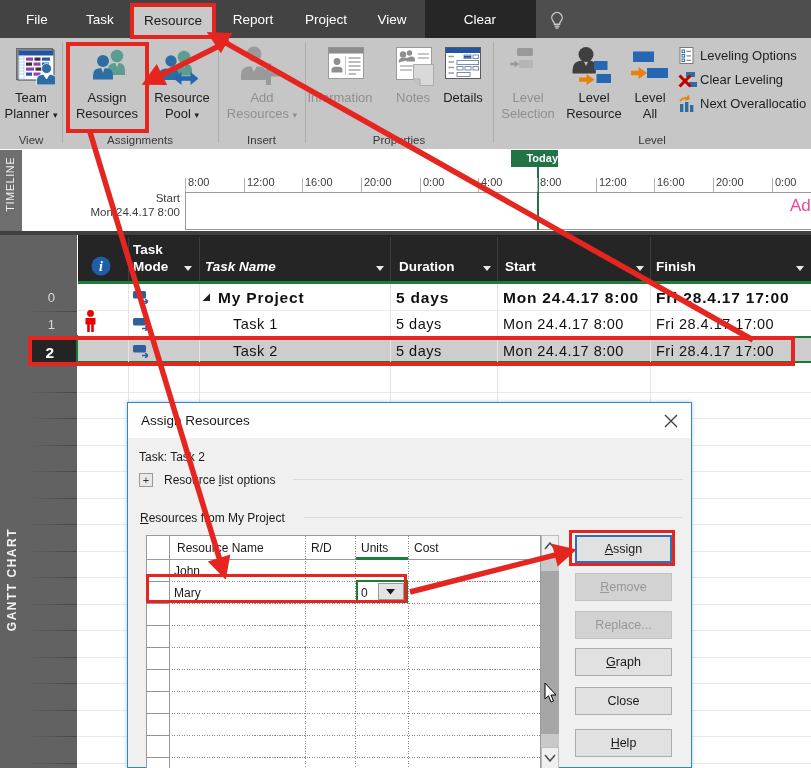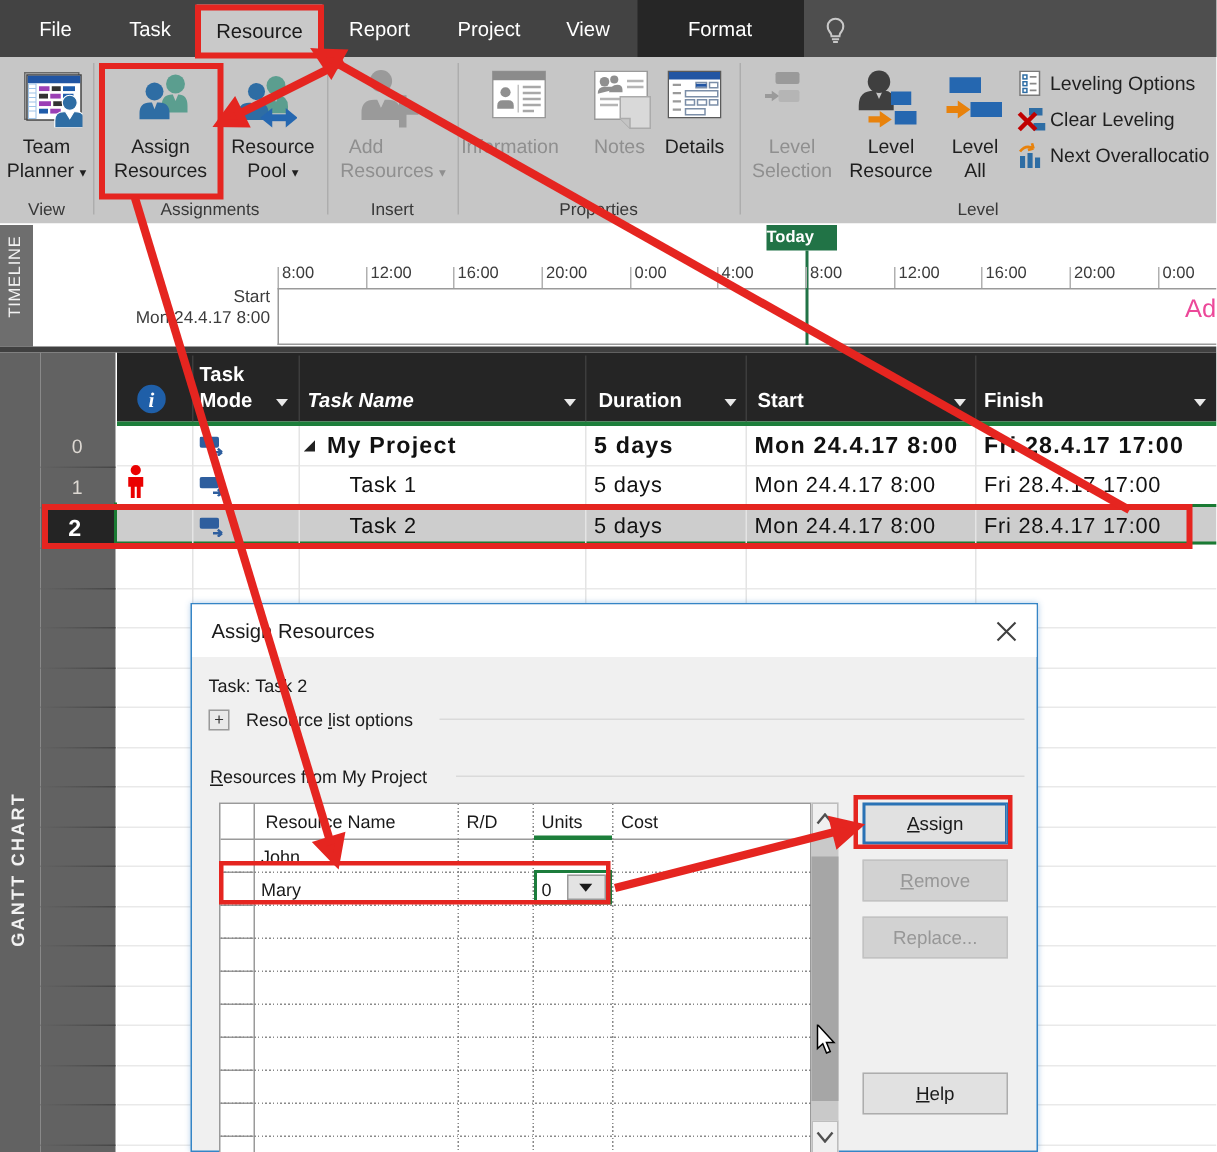--- a/index.html
+++ b/index.html
@@ -16,21 +16,21 @@
 .gsep{position:absolute;top:42px;width:1px;height:101px;background:#adadad;}
 .glabel{position:absolute;top:133px;height:14px;font-size:11.5px;color:#383838;text-align:center;line-height:14px;}
 .blabel{position:absolute;height:15px;font-size:13px;color:#1f1f1f;text-align:center;line-height:15px;white-space:nowrap;}
 .blabel.dis{color:#8f8f8f;}
 .icon{position:absolute;}
 .dd{font-size:9px;}
 
 #tlpane{left:0;top:149px;width:811px;height:82px;background:#fff;}
 #tlbar{left:0;top:150px;width:22px;height:81px;background:#6e6e6e;}
 .vtext{color:#f2f2f2;writing-mode:vertical-rl;transform:rotate(180deg);letter-spacing:1px;}
-#todaybox{left:511px;top:150px;width:47px;height:17px;background:#217346;color:#fff;font-size:11px;font-weight:bold;text-align:left;line-height:17px;}
+#todaybox{left:511px;top:150px;width:47px;height:17px;background:#217346;color:#fff;font-size:11px;font-weight:bold;text-align:right;line-height:17px;}
 .tlab{position:absolute;top:176px;font-size:11px;color:#3c3c3c;}
 .tick{position:absolute;top:178px;width:1px;height:14px;background:#b0b0b0;}
 
 #splitter{left:0;top:231px;width:811px;height:4px;background:#404040;}
 #thead{left:78px;top:235px;width:733px;height:46px;background:#252525;}
 #greenline{left:78px;top:281px;width:733px;height:3px;background:#1d7e3b;}
 .hlab{position:absolute;color:#fff;font-size:13.5px;font-weight:bold;white-space:nowrap;}
 .harr{position:absolute;width:0;height:0;border-left:4.5px solid transparent;border-right:4.5px solid transparent;border-top:5px solid #e8e8e8;}
 #gbar{left:0;top:235px;width:27px;height:533px;background:#626262;}
 #numcol{left:27px;top:235px;width:50px;height:533px;background:#626262;}
@@ -64,21 +64,21 @@
 
 <div class="abs" id="tabbar"></div>
 <div class="abs" id="fmtzone"></div>
 <div class="abs" style="left:536px;top:0;width:275px;height:38px;background:#4e4e4e;"></div>
 <div class="tab" style="left:15px;width:44px;">File</div>
 <div class="tab" style="left:78px;width:44px;">Task</div>
 <div class="tab" id="tab-res">Resource</div>
 <div class="tab" style="left:226px;width:54px;">Report</div>
 <div class="tab" style="left:299px;width:54px;">Project</div>
 <div class="tab" style="left:370px;width:44px;">View</div>
-<div class="tab" style="left:450px;width:60px;">Format</div>
+<div class="tab" style="left:450px;width:60px;">Clear</div>
 <svg class="abs" style="left:548px;top:9px;" width="18" height="20" viewBox="0 0 18 20">
  <g fill="none" stroke="#c8c8c8" stroke-width="1.4">
   <path d="M5 12 a5.2 5.2 0 1 1 8 0 c-1.2 1.2 -1.4 2.2 -1.4 3.2 h-5.2 c0 -1 -0.2 -2 -1.4 -3.2 z"></path>
   <line x1="6.6" y1="17.2" x2="11.4" y2="17.2"></line>
   <line x1="7.4" y1="19" x2="10.6" y2="19"></line>
  </g>
 </svg>
 
 <div class="abs" id="ribbon"></div>
 <div class="gsep" style="left:62px;"></div>
@@ -90,21 +90,21 @@
 <div class="glabel" style="left:218px;width:87px;">Insert</div>
 <div class="glabel" style="left:305px;width:188px;">Properties</div>
 <div class="glabel" style="left:493px;width:318px;">Level</div>
 
 <div class="blabel" style="left:4px;top:90px;width:54px;">Team</div>
 <div class="blabel" style="left:4px;top:106px;width:54px;">Planner <span class="dd">▾</span></div>
 <div class="blabel" style="left:67px;top:90px;width:80px;">Assign</div>
 <div class="blabel" style="left:67px;top:106px;width:80px;">Resources</div>
 <div class="blabel" style="left:148px;top:90px;width:68px;">Resource</div>
 <div class="blabel" style="left:148px;top:106px;width:68px;">Pool <span class="dd">▾</span></div>
-<div class="blabel dis" style="left:204px;top:90px;width:80px;">Add</div>
+<div class="blabel dis" style="left:222px;top:90px;width:80px;">Add</div>
 <div class="blabel dis" style="left:222px;top:106px;width:80px;">Resources <span class="dd">▾</span></div>
 <div class="blabel dis" style="left:300px;top:90px;width:80px;">Information</div>
 <div class="blabel dis" style="left:390px;top:90px;width:46px;">Notes</div>
 <div class="blabel" style="left:438px;top:90px;width:50px;">Details</div>
 <div class="blabel dis" style="left:501px;top:90px;width:54px;">Level</div>
 <div class="blabel dis" style="left:494px;top:106px;width:68px;">Selection</div>
 <div class="blabel" style="left:567px;top:90px;width:54px;">Level</div>
 <div class="blabel" style="left:560px;top:106px;width:68px;">Resource</div>
 <div class="blabel" style="left:623px;top:90px;width:54px;">Level</div>
 <div class="blabel" style="left:623px;top:106px;width:54px;">All</div>
@@ -437,21 +437,23 @@
       </svg>
  <div class="abs" style="left:413px;top:168px;width:18px;height:163px;background:#a6a6a6;"></div>
  <div class="abs" style="left:413px;top:344px;width:18px;height:22px;background:#f0f0f0;border:1px solid #bdbdbd;box-sizing:border-box;"></div>
  <svg style="position:absolute;left:416px;top:351px;" width="12" height="8" viewBox="0 0 12 8">
         <path d="M1 1 L6 7 L11 1" fill="none" stroke="#505050" stroke-width="1.6"></path>
       </svg>
 
  <div class="btn" style="top:132px;border:1px solid #2a72b5;box-shadow:inset 0 0 0 1px #2a72b5;"><u>A</u>ssign</div>
  <div class="btn dis" style="top:208px;">Replace...</div>
  <div class="btn dis" style="top:170px;"><u>R</u>emove</div>
- <div class="btn" style="top:312px;"><u>H</u>elp</div>
+ <div class="btn" style="top:245px;"><u>G</u>raph</div>
+ <div class="btn" style="top:284px;">Close</div>
+ <div class="btn" style="top:326px;"><u>H</u>elp</div>
 </div>
 
 <div class="rbox" style="left:130px;top:3px;width:86px;height:36px;"></div>
 <div class="rbox" style="left:66px;top:42px;width:83px;height:91px;"></div>
 <div class="rbox" style="left:28px;top:336px;width:767px;height:30px;"></div>
 <div class="rbox" style="left:146px;top:574px;width:261px;height:29px;border-width:3px;"></div>
 <div class="rbox" style="left:569px;top:530px;width:106px;height:36px;border-width:3px;"></div>
 
 <svg id="svgoverlay">
  <g stroke="#e52520" stroke-width="5.5" fill="#e52520">

